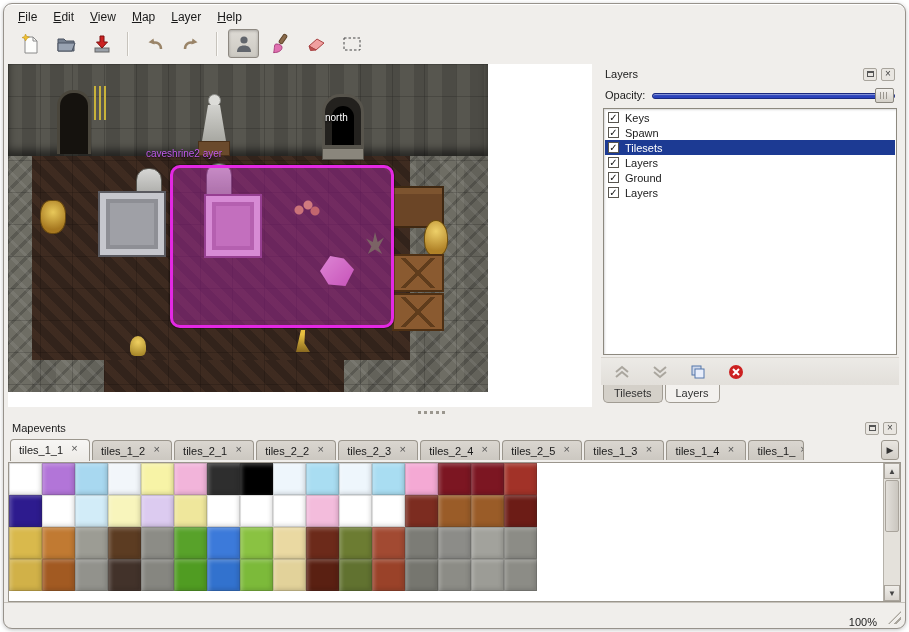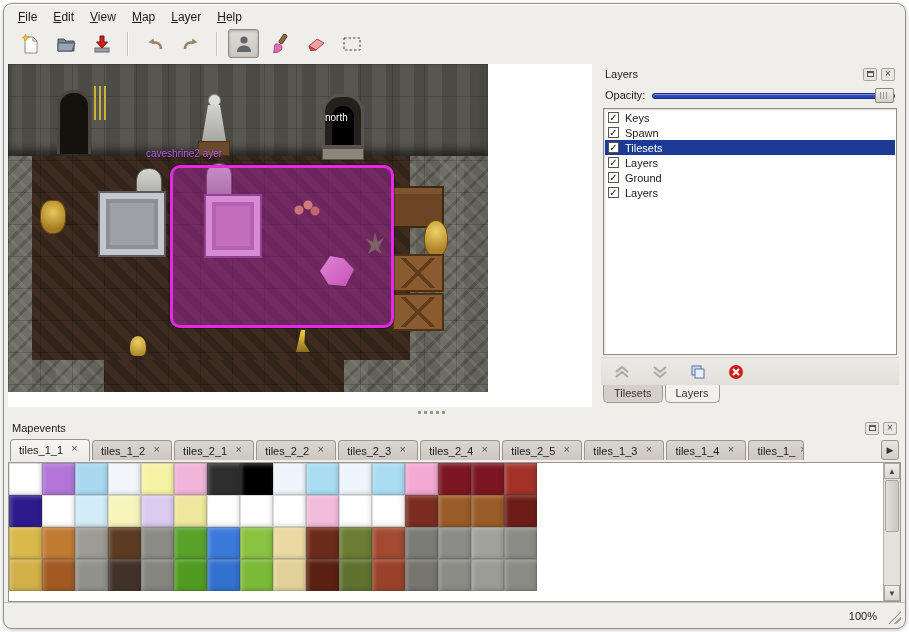--- a/index.html
+++ b/index.html
@@ -155,21 +155,21 @@
     inset -2px -2px 4px rgba(0,0,0,.15);}
   .vscroll{position:absolute;right:0;top:0;bottom:0;width:17px;background:#e4e1db;
     border-left:1px solid #b5b1a9;display:flex;flex-direction:column;}
   .vs-btn{height:16px;text-align:center;font-size:8px;line-height:16px;color:#444;
     background:linear-gradient(#efede9,#d9d5cf);border:1px solid #a9a49c;}
   .vs-thumb{height:52px;margin:1px;background:linear-gradient(90deg,#e2dfda,#cac6bf);
     border:1px solid #a9a49c;border-radius:2px;}
   .vs-track{flex:1;}
 
   
-  .statusbar{height:26px;border-top:1px solid #c6c2bb;display:flex;align-items:center;
+  .statusbar{height:26px;border-top:1px solid #c6c2bb;display:flex;align-items:flex-end;
     justify-content:flex-end;padding:0 28px 0 8px;font-size:11px;position:relative;}
   .grip{position:absolute;right:4px;bottom:4px;width:13px;height:13px;
     background:repeating-linear-gradient(135deg, transparent 0 3px, #aaa69e 3px 5px);
     clip-path:polygon(100% 0,100% 100%,0 100%);}
 </style>
 </head>
 <body>
 
 <div class="window">
 

